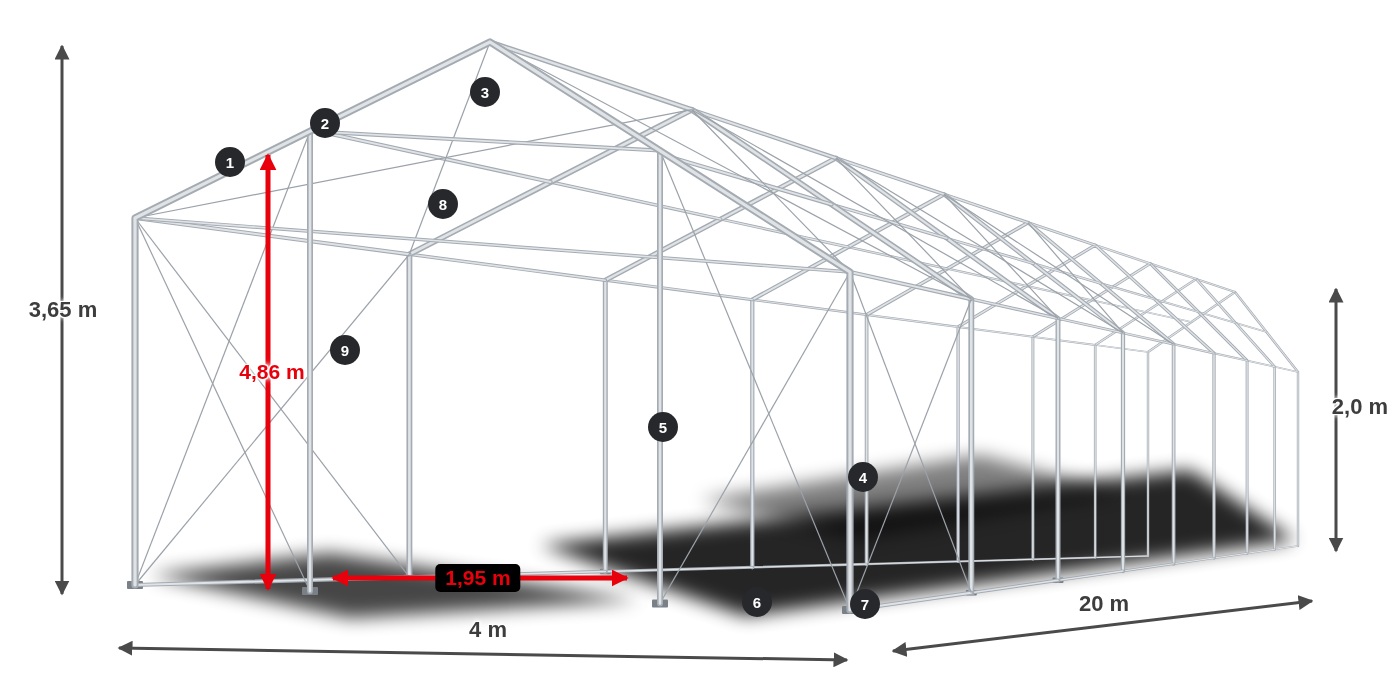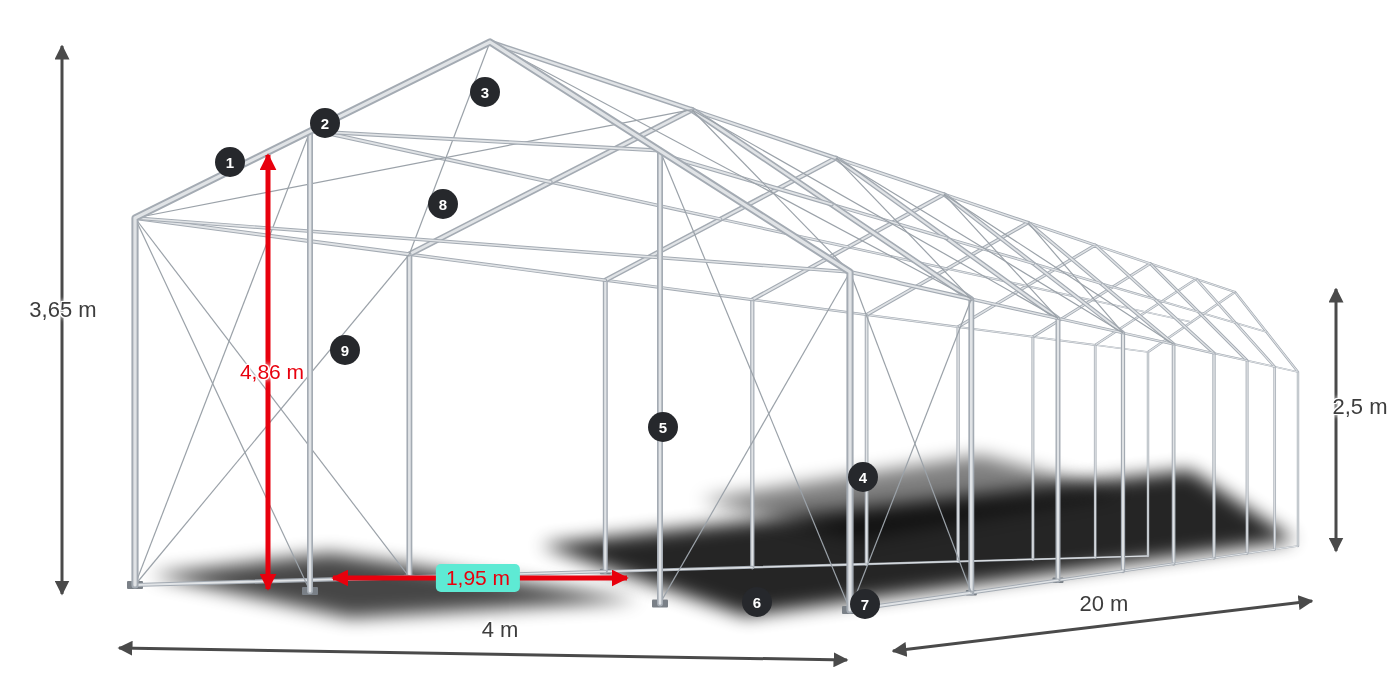--- a/index.html
+++ b/index.html
@@ -1,25 +1,25 @@
 <!DOCTYPE html>
 <html style="--red: #e8000d; --dim: #3d3d3d; --badge: #26282c;"><head>
 <meta charset="utf-8">
 <style>
   html,body{margin:0;padding:0;overflow:hidden;background:#fff;}
   .stage{position:relative;width:1400px;height:700px;background:#fff;
          font-family:"Liberation Sans","DejaVu Sans",sans-serif;}
   .stage svg{position:absolute;left:0;top:0;}
-  .dim{position:absolute;transform:translate(-50%,-50%);font-weight:normal;
+  .dim{position:absolute;transform:translate(-50%,-50%);font-weight:bold;
        font-size:22px;color:var(--dim,#3d3d3d);white-space:nowrap;z-index:5;}
   .dim.red{color:var(--red,#e8000d);font-size:21px;}
   .halo{text-shadow:0 1px 0 #fff,0 -1px 0 #fff,1px 0 0 #fff,-1px 0 0 #fff,
         1px 1px 0 #fff,-1px -1px 0 #fff,1px -1px 0 #fff,-1px 1px 0 #fff,
         0 0 4px #fff,0 0 5px #fff,0 0 7px #fff;}
-  .pill{background:#5eead4;padding:2px 10px;border-radius:5px;}
+  .pill{background:#000000;padding:2px 10px;border-radius:5px;}
   .badge{position:absolute;width:30px;height:30px;border-radius:50%;
          background:var(--badge,#26282c);color:#fff;display:flex;align-items:center;
          justify-content:center;font-size:15px;font-weight:bold;
          transform:translate(-50%,-50%);z-index:6;cursor:pointer;}
 </style>
 </head>
 <body>
 
 <div class="stage">
 
@@ -222,23 +222,23 @@
         <line x1="268" y1="155" x2="268" y2="589" stroke="#e8000d" stroke-width="5" marker-start="url(#ah-red)" marker-end="url(#ah-red)"></line>
       </g>
     <g id="g-dim-door-w">
         <line x1="333" y1="578" x2="627" y2="578" stroke="#e8000d" stroke-width="5" marker-start="url(#ah-red)" marker-end="url(#ah-red)"></line>
       </g>
   </svg>
 
   <div class="dim halo" style="left:63px;top:310px">3,65 m</div>
   <div class="dim red halo" style="left:272px;top:372px">4,86 m</div>
   <div class="dim red pill" style="left:478px;top:578px">1,95 m</div>
-  <div class="dim halo" style="left:500px;top:630px">4 m</div>
+  <div class="dim halo" style="left:488px;top:630px">4 m</div>
   <div class="dim halo" style="left:1104px;top:604px">20 m</div>
-  <div class="dim halo" style="left:1360px;top:407px">2,5 m</div>
+  <div class="dim halo" style="left:1360px;top:407px">2,0 m</div>
 
   <div class="badge" style="left:230px;top:162px">1</div>
   <div class="badge" style="left:325px;top:123px">2</div>
   <div class="badge" style="left:485px;top:92px">3</div>
   <div class="badge" style="left:863px;top:477px">4</div>
   <div class="badge" style="left:663px;top:427px">5</div>
   <div class="badge" style="left:757px;top:602px">6</div>
   <div class="badge" style="left:865px;top:604px">7</div>
   <div class="badge" style="left:443px;top:204px">8</div>
   <div class="badge" style="left:345px;top:350px">9</div>

